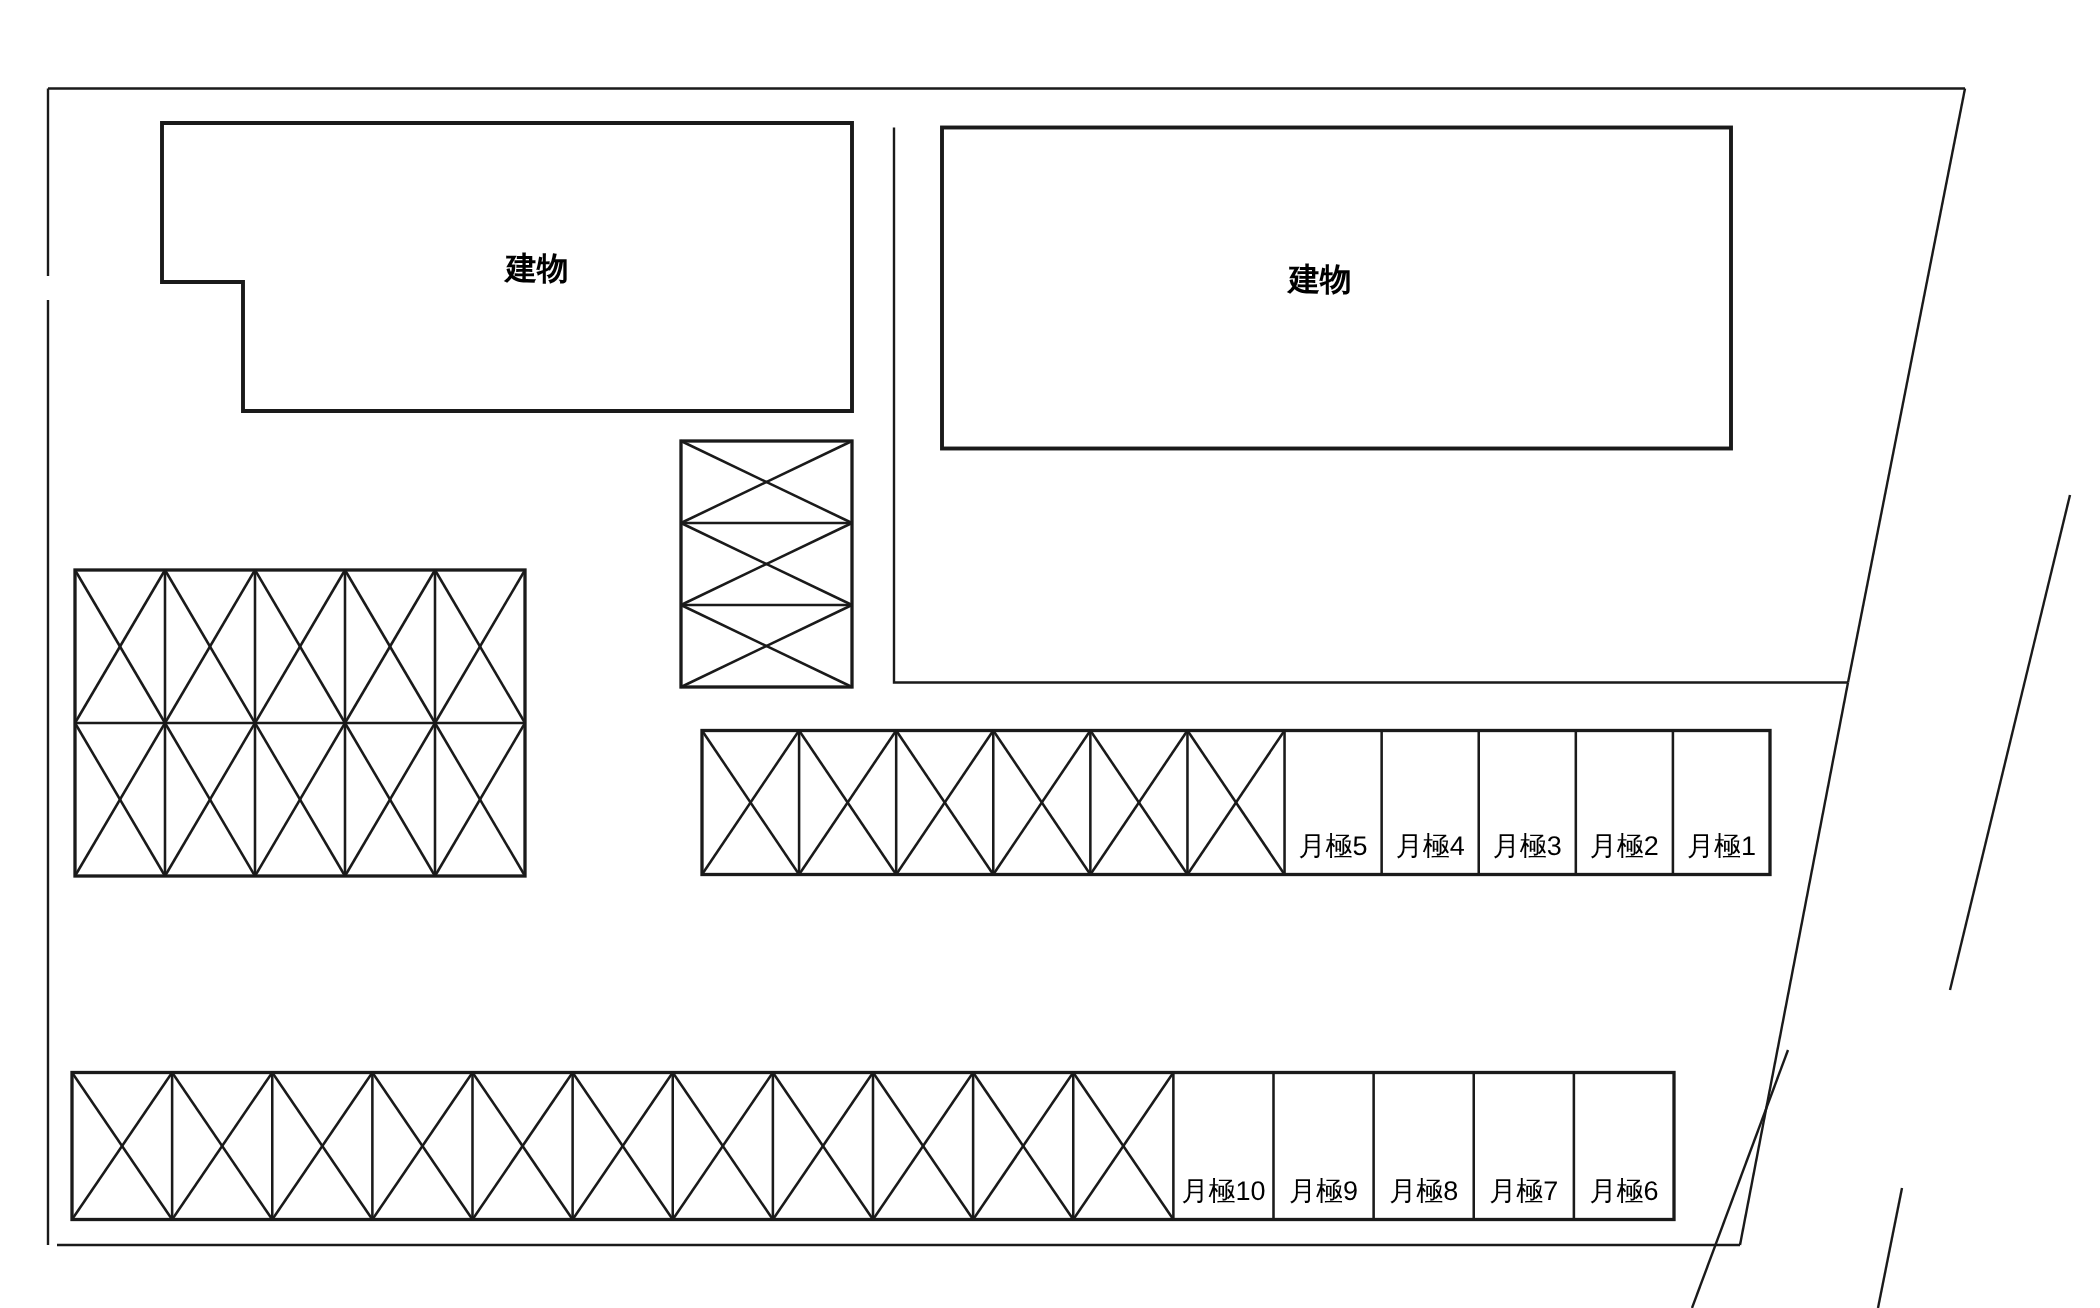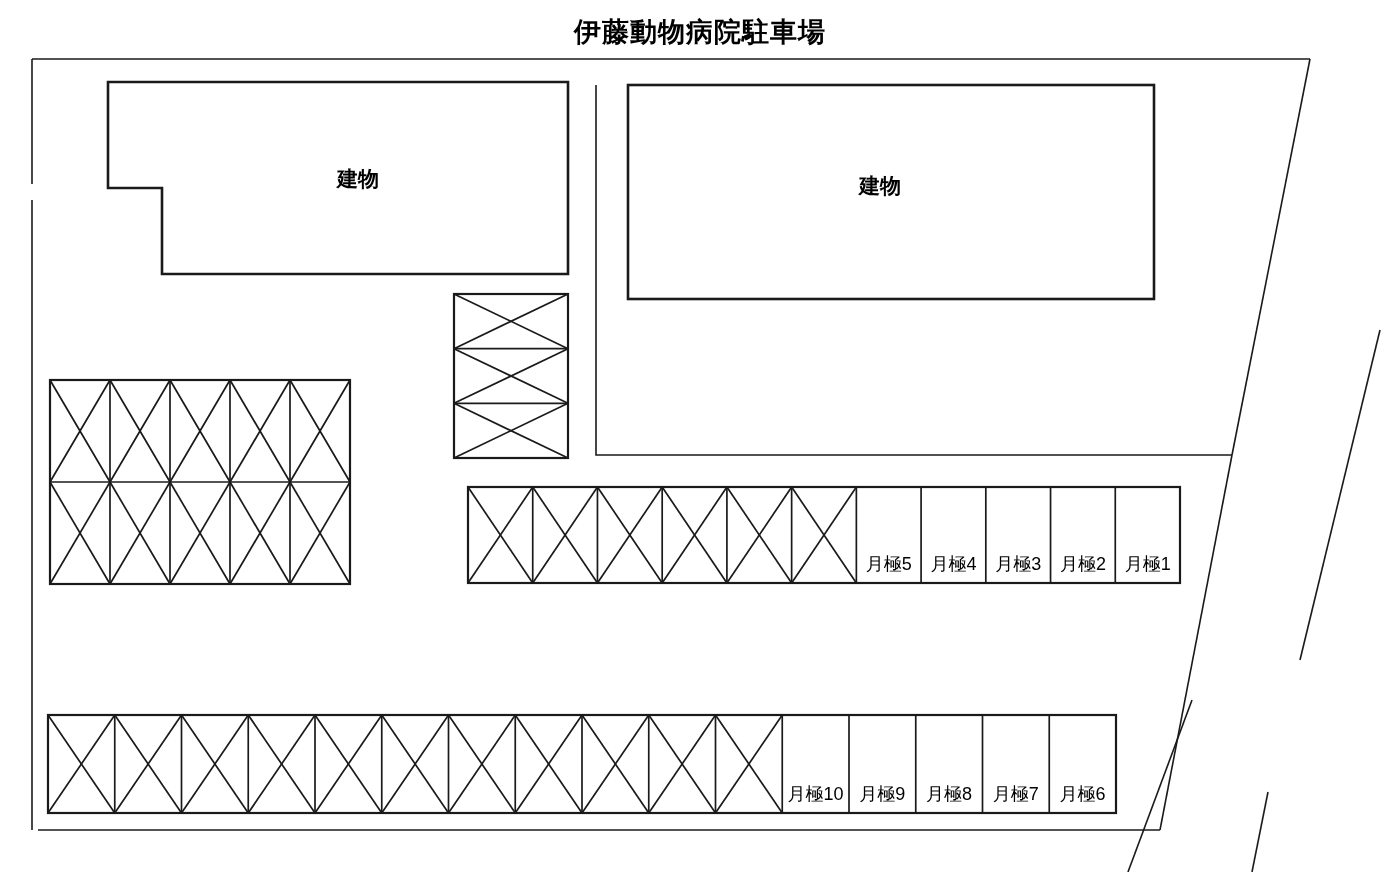--- a/index.html
+++ b/index.html
@@ -47,21 +47,20 @@
     font-size: 21px;
     font-weight: bold;
     fill: #000000;
   }
 </style>
 </head>
 <body>
 
 <div id="page">
 
-  <div id="title">伊藤動物病院駐車場</div>
 
   <svg id="plan" viewBox="0 0 1400 872" xmlns="http://www.w3.org/2000/svg">
     <g id="boundary-group" fill="none" stroke="#1a1a1a" stroke-width="1.6">
       <path d="M 32,59 L 1310,59"></path>
       <path d="M 32,59 L 32,184"></path>
       <path d="M 32,200 L 32,830"></path>
       <path d="M 38,830 L 1160,830"></path>
       <path d="M 1310,59 L 1232,455"></path>
       <path d="M 1232,455 L 1160,830"></path>
       <path d="M 1380,330 L 1300,660"></path>

